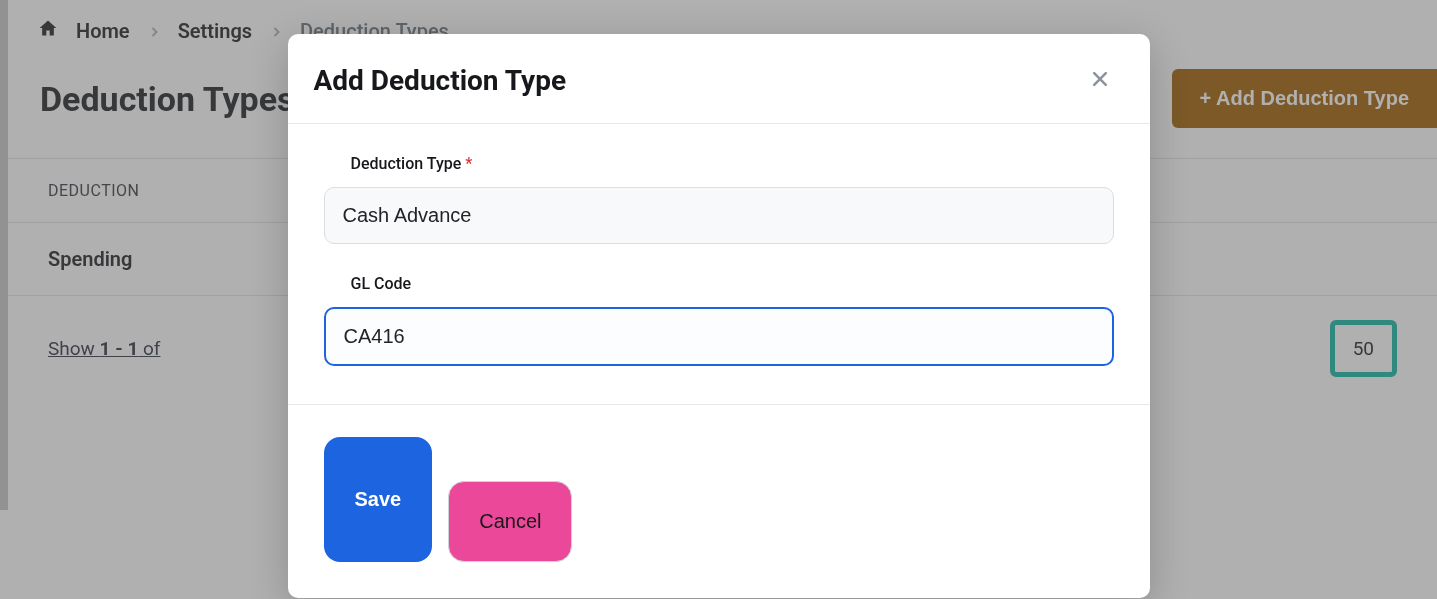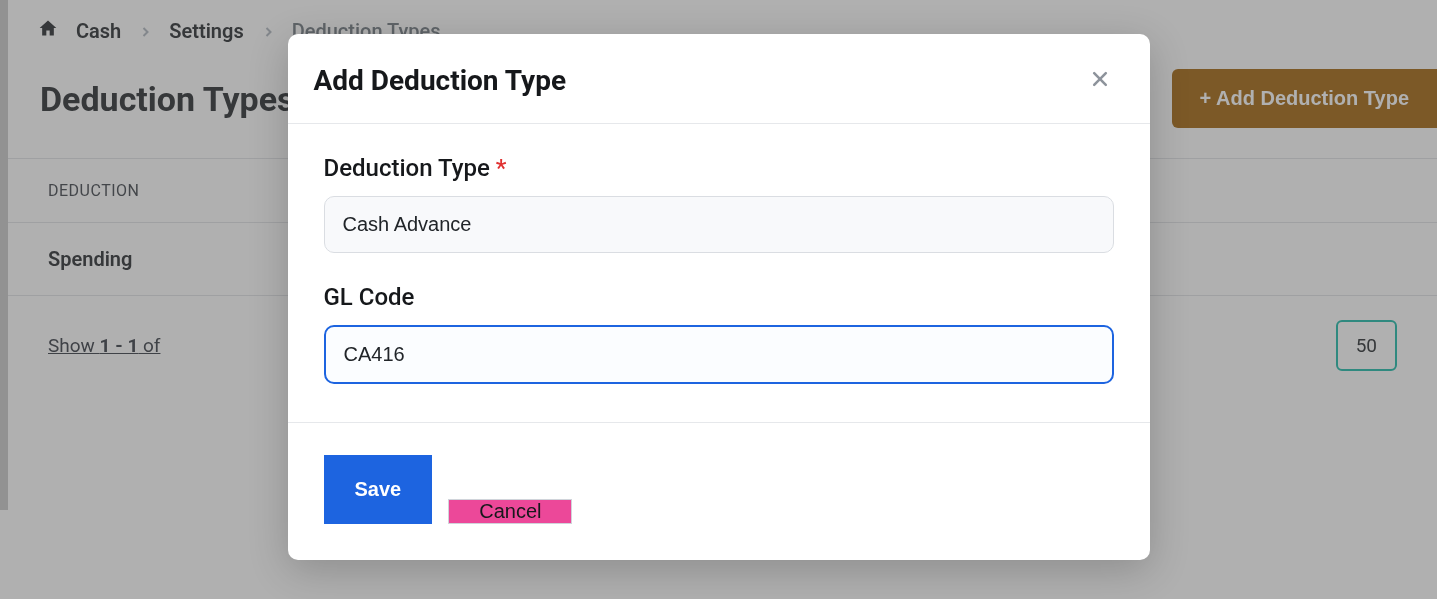--- a/index.html
+++ b/index.html
@@ -106,21 +106,21 @@
     }
     .pager-info {
       font-size: 19px;
       color: #323740;
       text-decoration: underline;
     }
     .pager-info b {
       font-weight: 700;
     }
     .page-size {
-      border: 2px solid #14b8a6;
+      border: 5px solid #14b8a6;
       border-radius: 6px;
       padding: 12px 18px;
       font-size: 19px;
       color: #212529;
       background: #fff;
       min-width: 50px;
       text-align: right;
     }
     
     .overlay {
@@ -160,25 +160,26 @@
       border: none;
       padding: 4px;
     }
     .modal-body {
       padding: 30px 36px 8px 36px;
     }
     .field {
       margin-bottom: 30px;
     }
     .field-label {
-      font-size: 24px;
+      font-size: 16px;
       font-weight: 500;
       color: #16181b;
       margin-bottom: 14px;
       display: block;
+      margin-left: 27px;
     }
     .req {
       color: #e03131;
     }
     .input {
       width: 100%;
       padding: 16px 18px;
       font-size: 20px;
       color: #212529;
       background: #f8f9fb;
@@ -190,24 +191,24 @@
       border: 2px solid #1d64e0;
       background: #fbfdff;
     }
     .modal-footer {
       border-top: 1px solid #e6e8eb;
       padding: 32px 36px 36px 36px;
       display: flex;
       gap: 16px;
     }
     .btn {
-      padding: 0 30px;
-      font-size: 20px;
-      font-weight: 600;
-      border-radius: 0;
+      padding: 28px 30px;
+      font-size: 20px;
+      font-weight: 600;
+      border-radius: 16px;
       cursor: pointer;
       border: 1px solid transparent;
     }
     .btn-primary {
       background: #1d64e0;
       color: #fff;
     }
     .btn-secondary {
       background: #ec4899;
       color: #16181b;
@@ -221,21 +222,21 @@
 
 <div class="page">
   <div class="scroll-track"></div>
 
   <nav class="breadcrumb">
     <span class="home-icon">
       <svg width="20" height="20" viewBox="0 0 24 24" fill="#212529">
           <path d="M12 3l10 9h-3v9h-5v-6H10v6H5v-9H2z"></path>
         </svg>
     </span>
-    <span class="link">Cash</span>
+    <span class="link">Home</span>
     <span class="sep">
       <svg width="12" height="12" viewBox="0 0 24 24" fill="none" stroke="#adb5bd" stroke-width="4">
           <polyline points="9 4 17 12 9 20"></polyline>
         </svg>
     </span>
     <span class="link">Settings</span>
     <span class="sep">
       <svg width="12" height="12" viewBox="0 0 24 24" fill="none" stroke="#adb5bd" stroke-width="4">
           <polyline points="9 4 17 12 9 20"></polyline>
         </svg>

